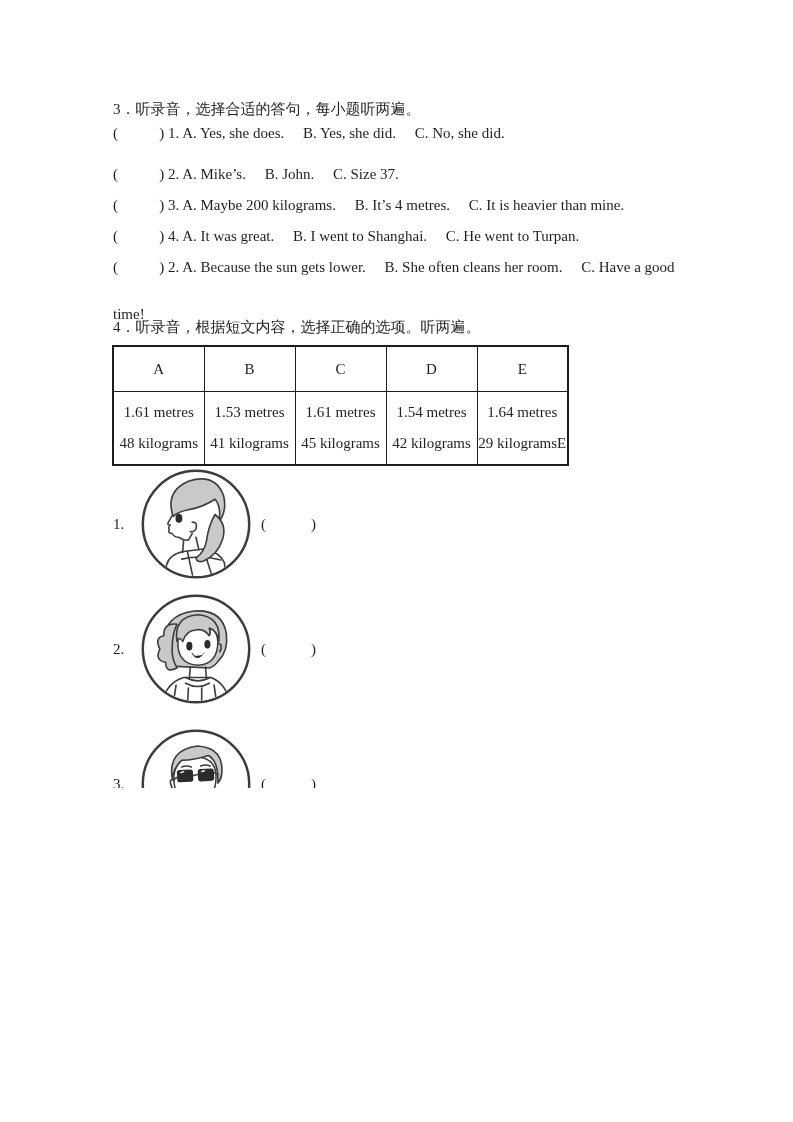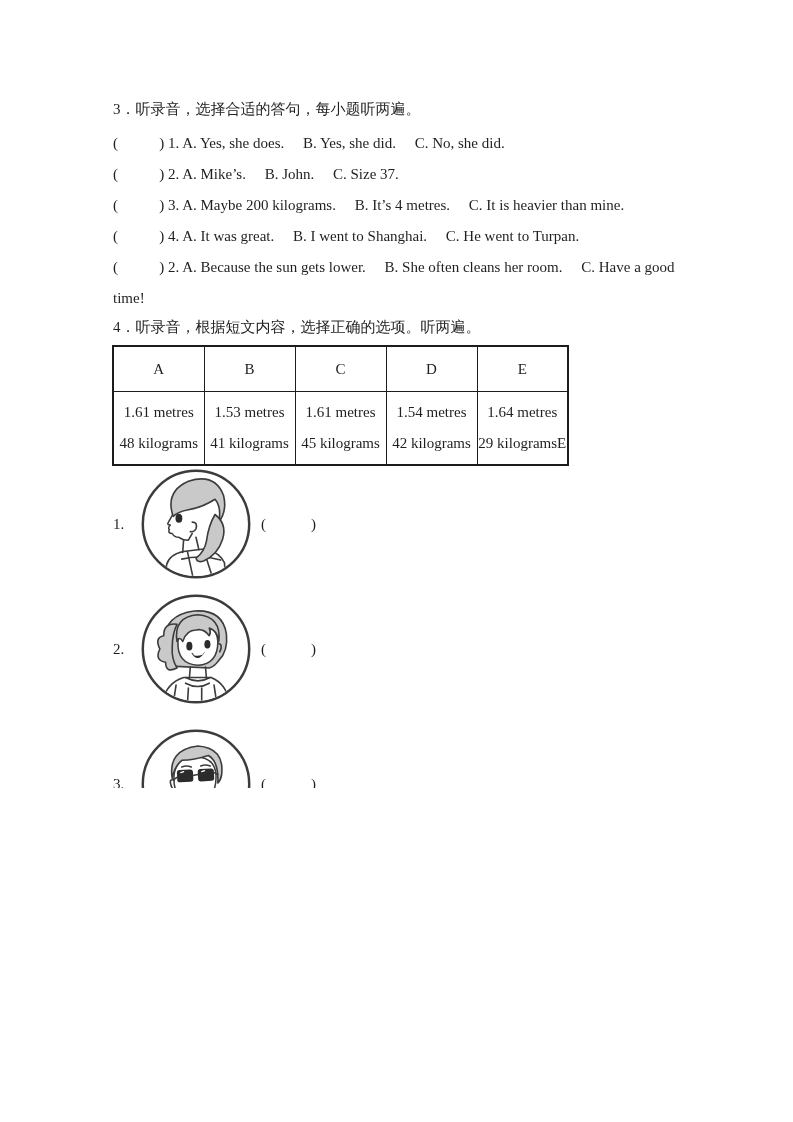--- a/index.html
+++ b/index.html
@@ -22,26 +22,26 @@
   .footer{position:absolute;top:1068px;left:0;width:100%;text-align:center;font-size:14px;
           color:#701a75;}
 </style>
 </head>
 <body>
 
 <div class="page">
 
   <div class="q-title" style="top:100px">3．听录音，选择合适的答句，每小题听两遍。</div>
 
-  <div class="opt-line" style="top:135px">(           ) 1. A. Yes, she does.     B. Yes, she did.     C. No, she did.</div>
+  <div class="opt-line" style="top:125px">(           ) 1. A. Yes, she does.     B. Yes, she did.     C. No, she did.</div>
   <div class="opt-line" style="top:166px">(           ) 2. A. Mike’s.     B. John.     C. Size 37.</div>
   <div class="opt-line" style="top:197px">(           ) 3. A. Maybe 200 kilograms.     B. It’s 4 metres.     C. It is heavier than mine.</div>
   <div class="opt-line" style="top:228px">(           ) 4. A. It was great.     B. I went to Shanghai.     C. He went to Turpan.</div>
   <div class="opt-line" style="top:259px">(           ) 2. A. Because the sun gets lower.     B. She often cleans her room.     C. Have a good</div>
-  <div class="opt-line" style="top:290px">time!</div>
+  <div class="opt-line" style="top:306px">time!</div>
 
   <div class="q-title" style="top:318px">4．听录音，根据短文内容，选择正确的选项。听两遍。</div>
 
   <table class="hw-table">
     <tbody>
         <tr>
       <th>A</th>
       <th>B</th>
       <th>C</th>
       <th>D</th>

